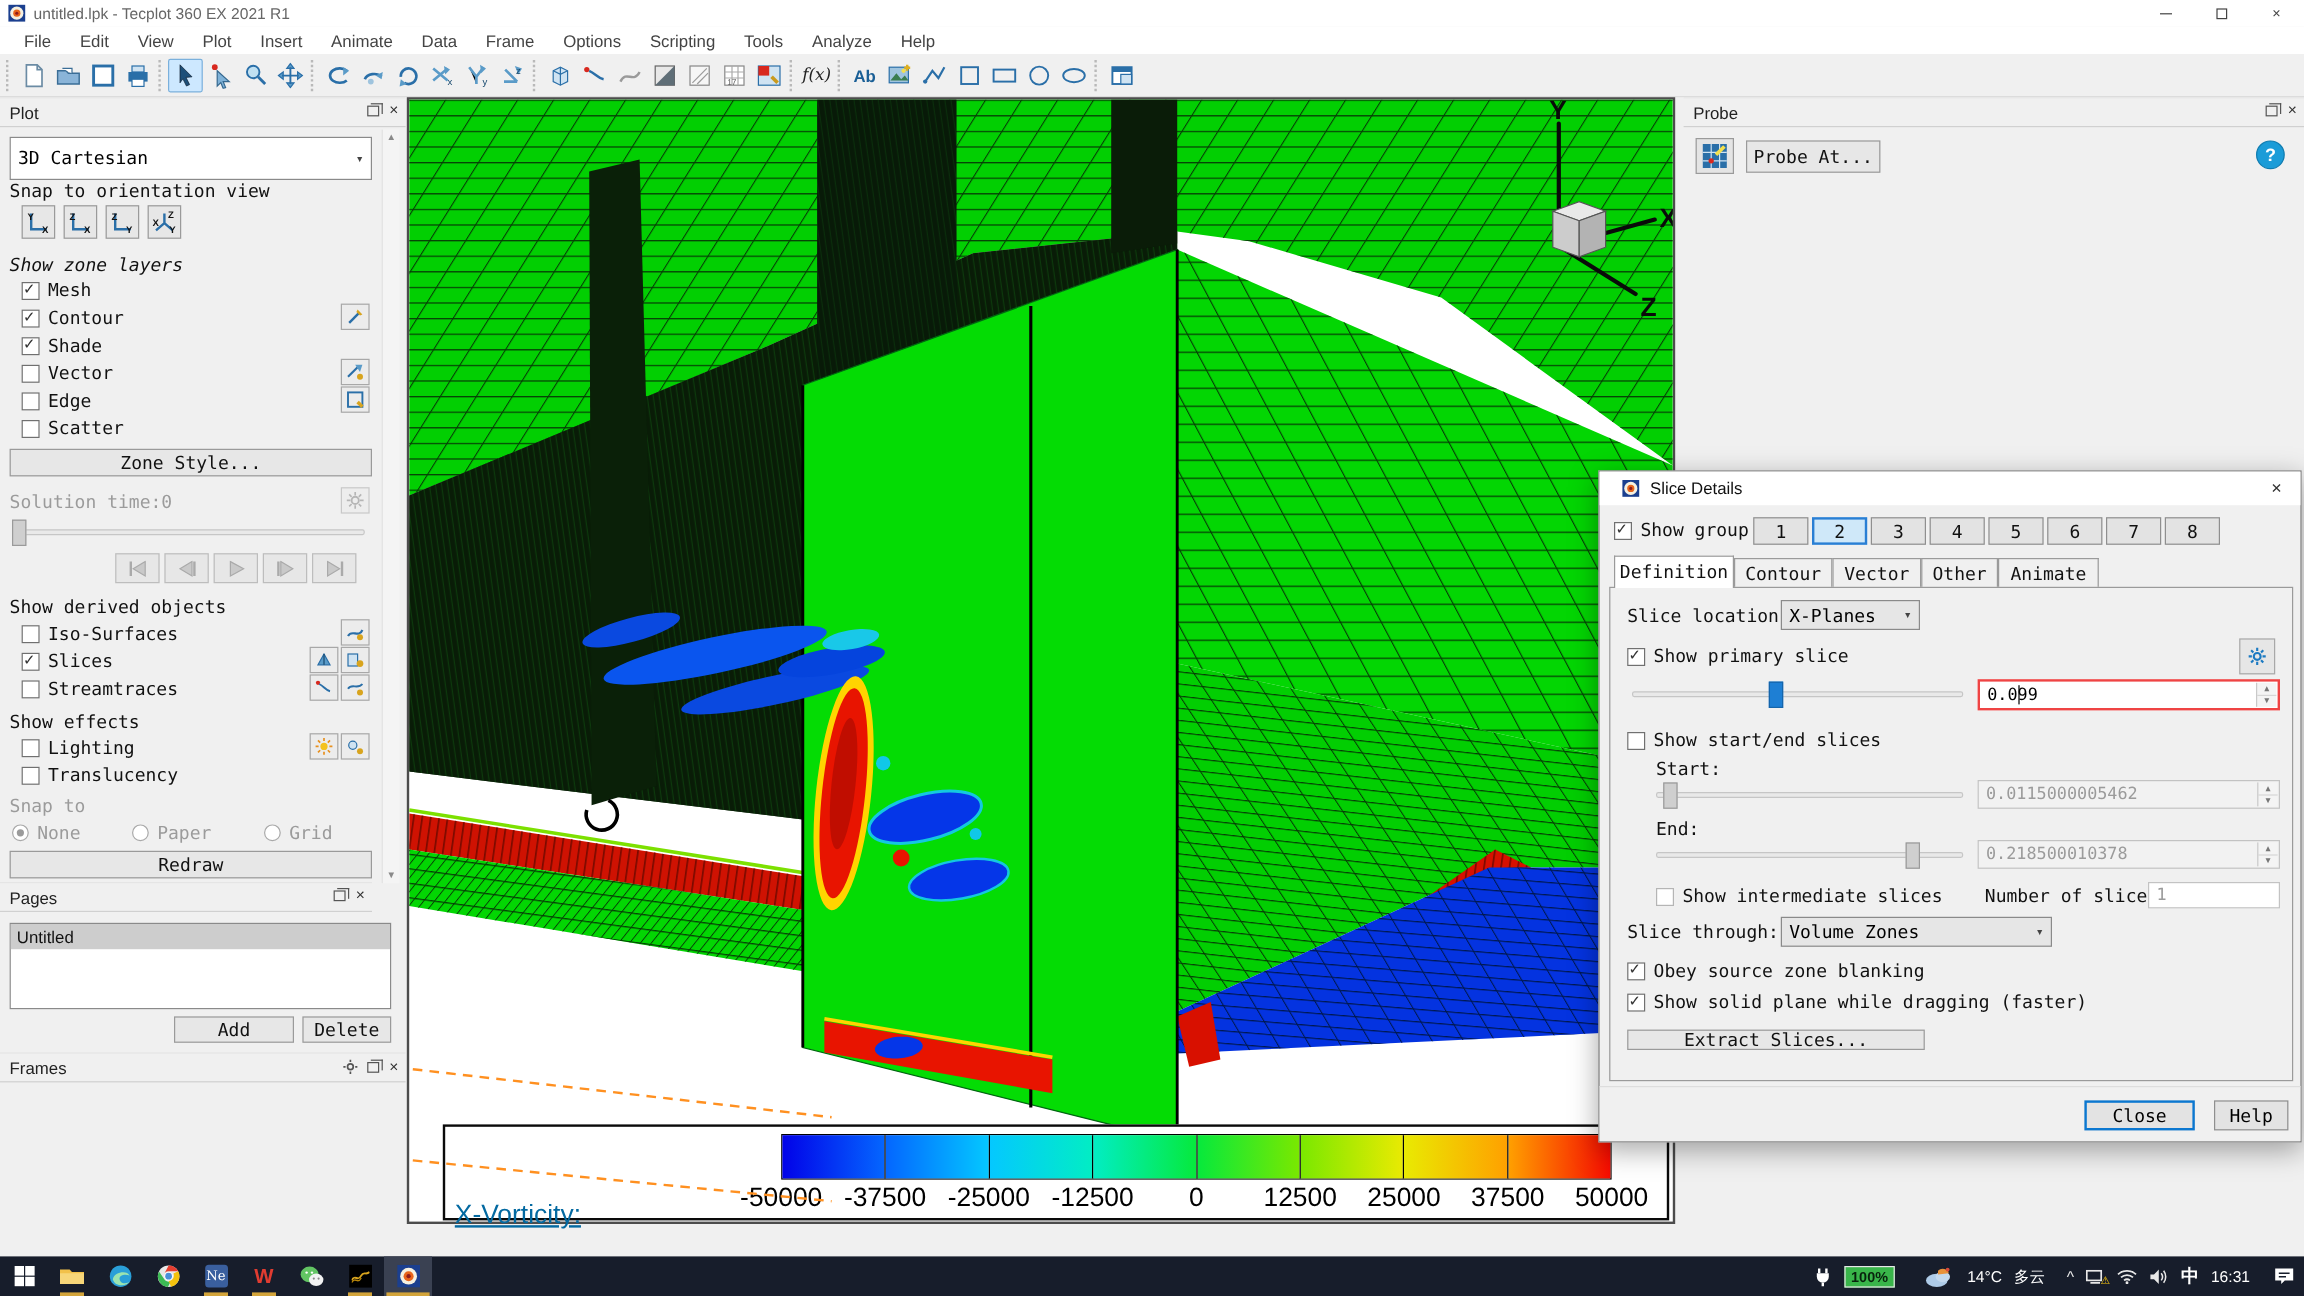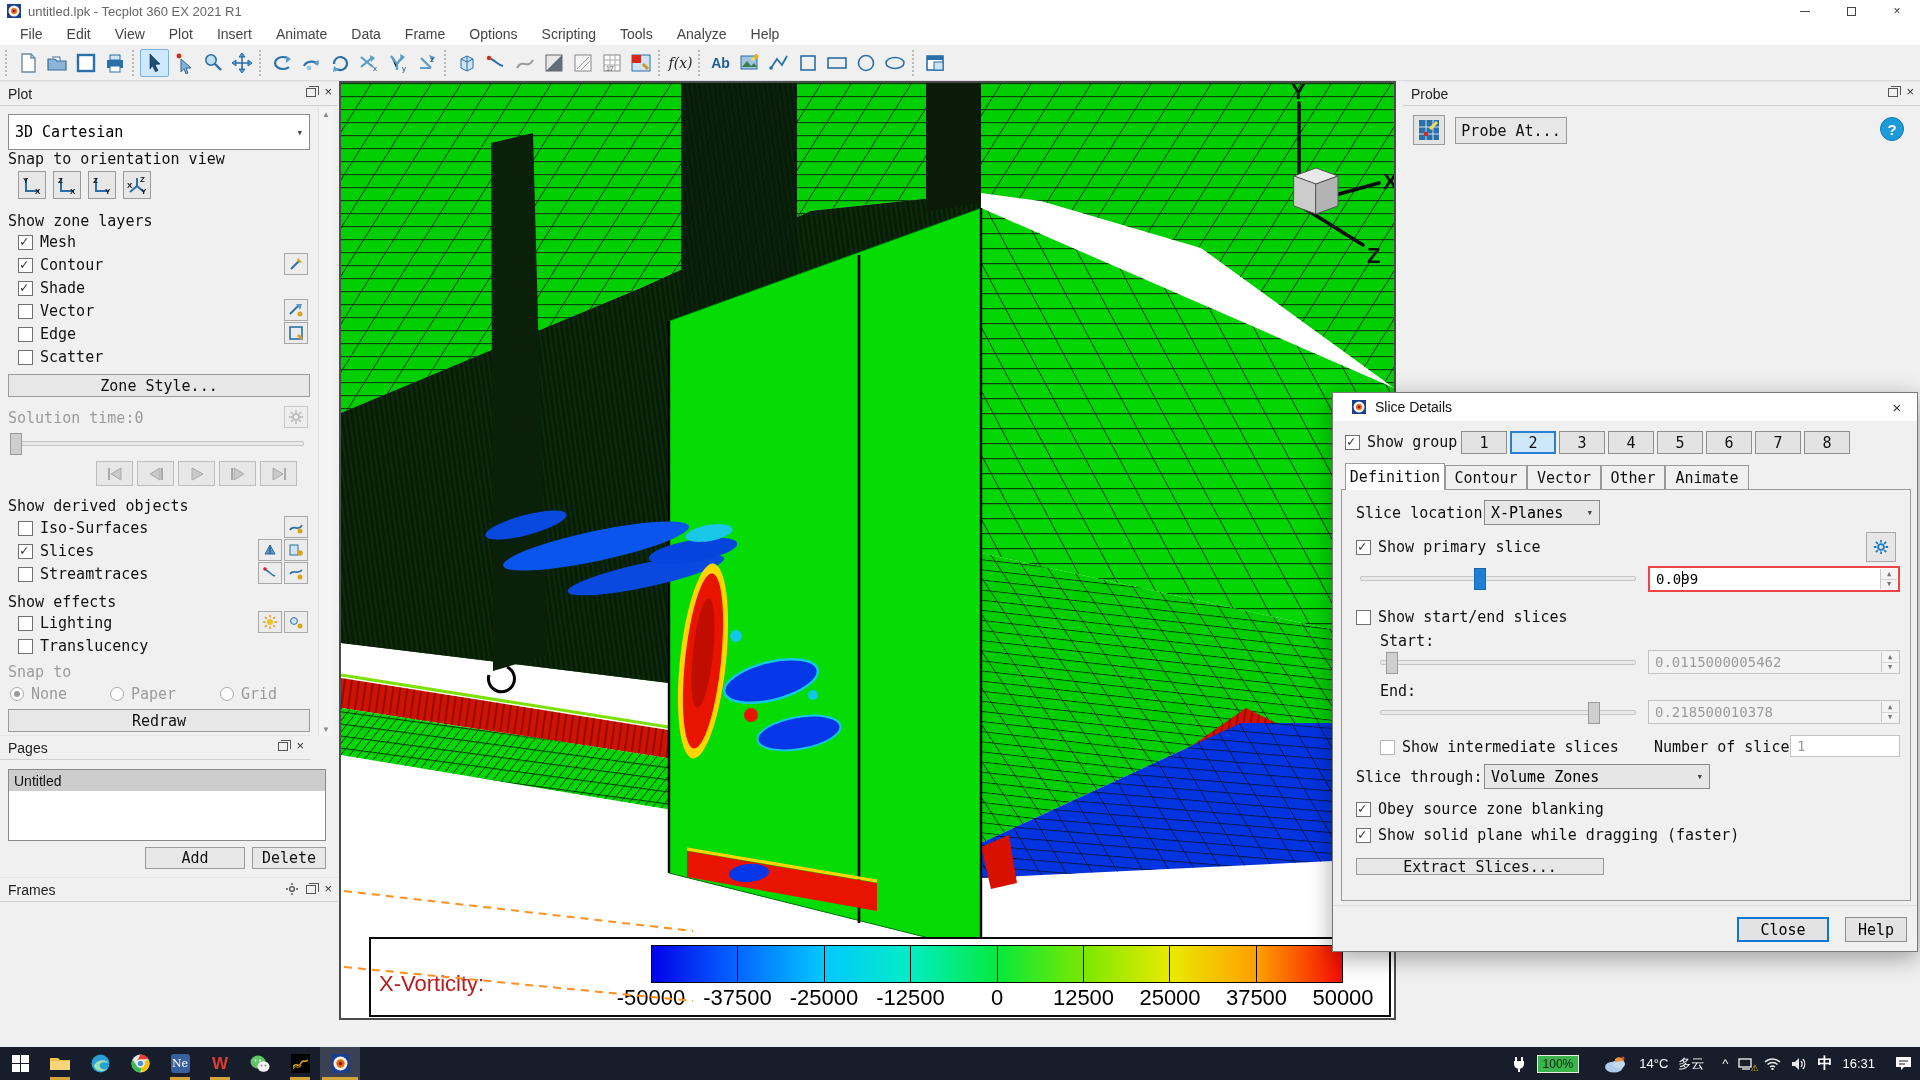--- a/index.html
+++ b/index.html
@@ -61,21 +61,21 @@
   .pbtn svg { width:20px; height:14px; }
 
   
   .canvas { left:339px; top:81px; width:1057px; height:939px; background:#fff; border:2px solid #4c4c4c; }
   .legend { position:absolute; left:28px; top:854px; width:1022px; height:80px; background:#fff; border:2px solid #0a0a0a; z-index:3; }
   .cbar { position:absolute; left:280px; top:6px; width:692px; height:38px; display:flex; border:1px solid #000; }
   .cseg { flex:1; border-left:1px solid #000; }
   .cseg:first-child { border-left:none; }
   .ticks { position:absolute; left:280px; top:46px; width:692px; height:28px; }
   .tick { position:absolute; transform:translateX(-50%); font-size:22px; color:#000; white-space:nowrap; }
-  .leg-title { position:absolute; left:8px; top:32px; font-size:22px; color:#b91c1c; }
+  .leg-title { position:absolute; left:8px; top:60px; font-size:22px; color:#0369a1;text-decoration:underline; }
   .overlay-svg { position:absolute; left:0; top:0; width:100%; height:100%; z-index:4; pointer-events:none; }
 
   
   .probe { left:1403px; top:81px; width:517px; height:945px; background:#f0f0f0; }
   .probe-btn { position:absolute; left:52px; top:36px; width:112px; height:27px; }
   .probe-grid { position:absolute; left:10px; top:34px; width:32px; height:30px; background:#e4e4e4; border:1px solid #9a9a9a; display:flex; align-items:center; justify-content:center; }
   .help-circle { position:absolute; right:16px; top:36px; width:24px; height:24px; border-radius:50%; background:#1b9cd8; color:#fff; font-weight:bold; font-size:15px; display:flex; align-items:center; justify-content:center; border:1px solid #0f7cb0; }
 
   
   .dialog { left:1332px; top:392px; width:586px; height:560px; background:#f0f0f0; border:1px solid #7a7a7a; box-shadow:0 6px 22px rgba(0,0,0,.35); z-index:10; }
@@ -100,21 +100,21 @@
   
   .statusbar { left:0; top:1026px; width:1920px; height:21px; background:#f0f0f0; border-top:1px solid #c9c9c9; display:flex; align-items:center; padding-left:8px; font-size:14px; color:#222; }
 
   
   .taskbar { left:0; top:1047px; width:1920px; height:33px; background:#171d2b; display:flex; align-items:center; }
   .tb-ic { width:40px; height:33px; display:flex; align-items:center; justify-content:center; position:relative; }
   .tb-ic.activeapp { background:#3a4152; }
   .runline { position:absolute; bottom:0; left:10px; right:10px; height:3px; background:#d3a43a; }
   .runline.wide { left:2px; right:2px; }
   .tray { position:absolute; right:8px; top:0; height:33px; display:flex; align-items:center; gap:10px; color:#fff; font-size:13px; }
-  .battbadge { background:#39b54a; border:1px solid #e8e8e8; color:#08220d; font-size:12px; font-weight:normal; padding:1px 5px; }
+  .battbadge { background:#39b54a; border:1px solid #e8e8e8; color:#08220d; font-size:12px; font-weight:bold; padding:1px 5px; }
   .trayglyph { color:#e8e8e8; font-size:13px; }
 </style>
 </head>
 <body>
 
 <div id="root">
 
   <div class="abs titlebar">
     <svg width="16" height="16" style="margin-left:6px">
         <rect x="1" y="1" width="14" height="14" fill="#1b3f8f"></rect>
@@ -385,21 +385,21 @@
       <div class="btn3d" style="width:28px;height:28px;">
           <svg width="20" height="20">
             <path d="M10 3v8M10 11l-7 6M10 11l7 6" stroke="#2a6fa8" stroke-width="2" fill="none"></path>
             <text x="13" y="7" font-size="8" fill="#111" font-weight="bold">Z</text>
             <text x="0" y="13" font-size="8" fill="#111" font-weight="bold">X</text>
             <text x="14" y="19" font-size="8" fill="#111" font-weight="bold">Y</text>
           </svg>
         </div>
     </div>
 
-    <div class="abs mono label15" style="left:8px;top:131px;">Show zone layers</div>
+    <div class="abs mono label15" style="left:8px;top:131px;font-style:italic;">Show zone layers</div>
     <div class="row mono" style="left:18px;top:152px;">
         <span class="cb on"></span>
         <span>Mesh</span>
       </div>
     <div class="row mono" style="left:18px;top:175px;">
         <span class="cb on"></span>
         <span>Contour</span>
       </div>
     <div class="mini-btn" style="left:284px;top:172px;">
         <svg viewBox="0 0 16 16">

